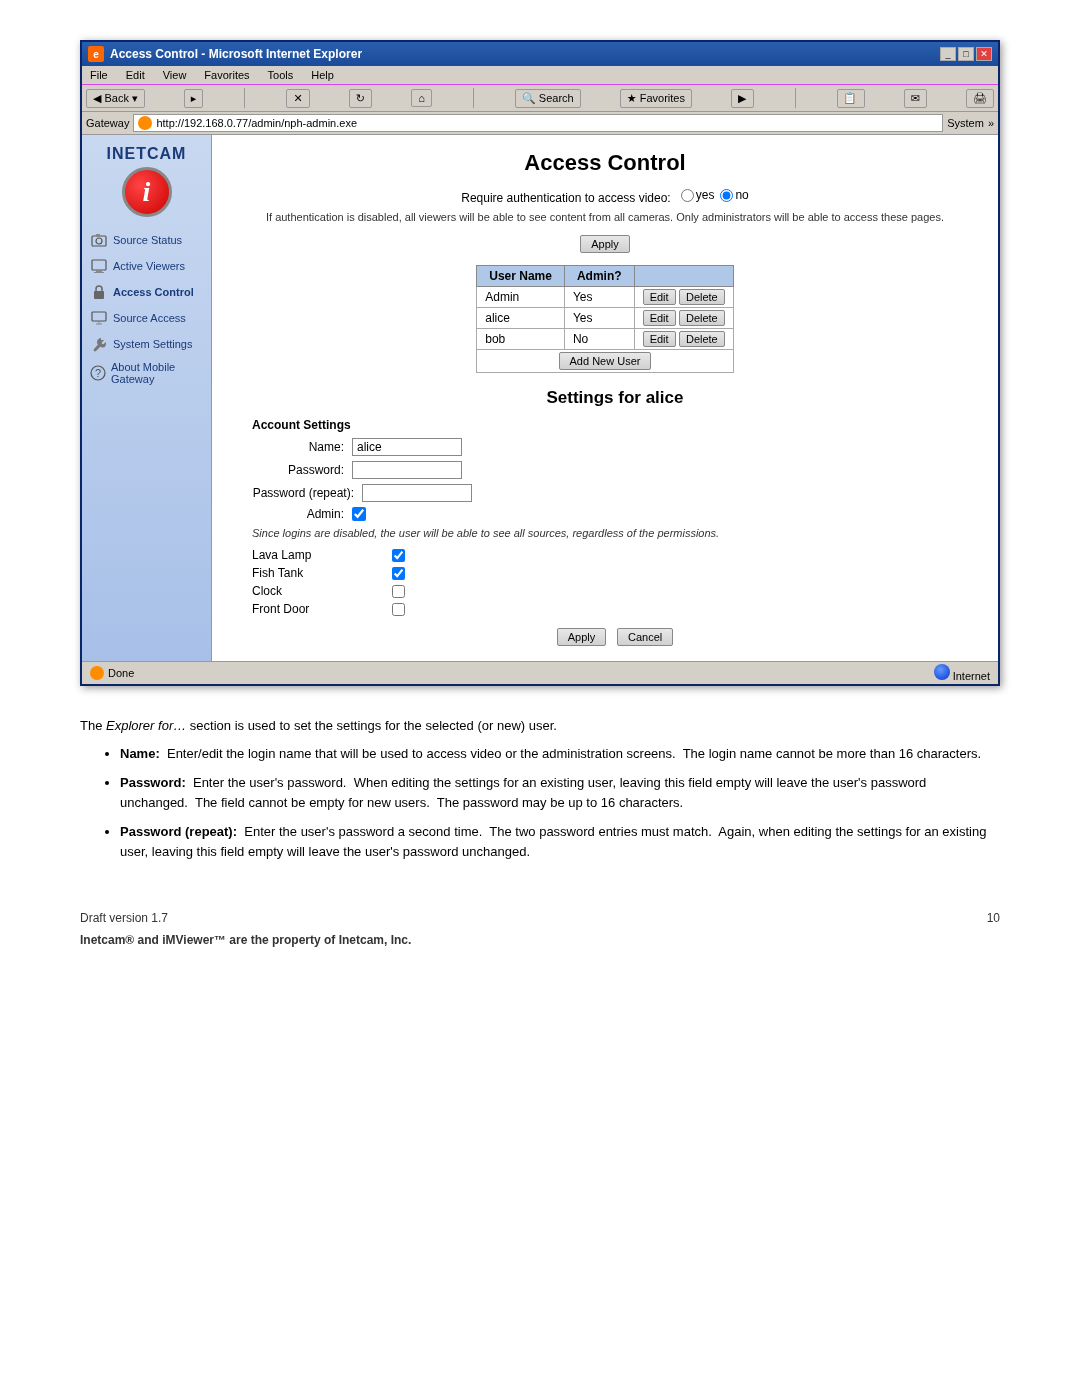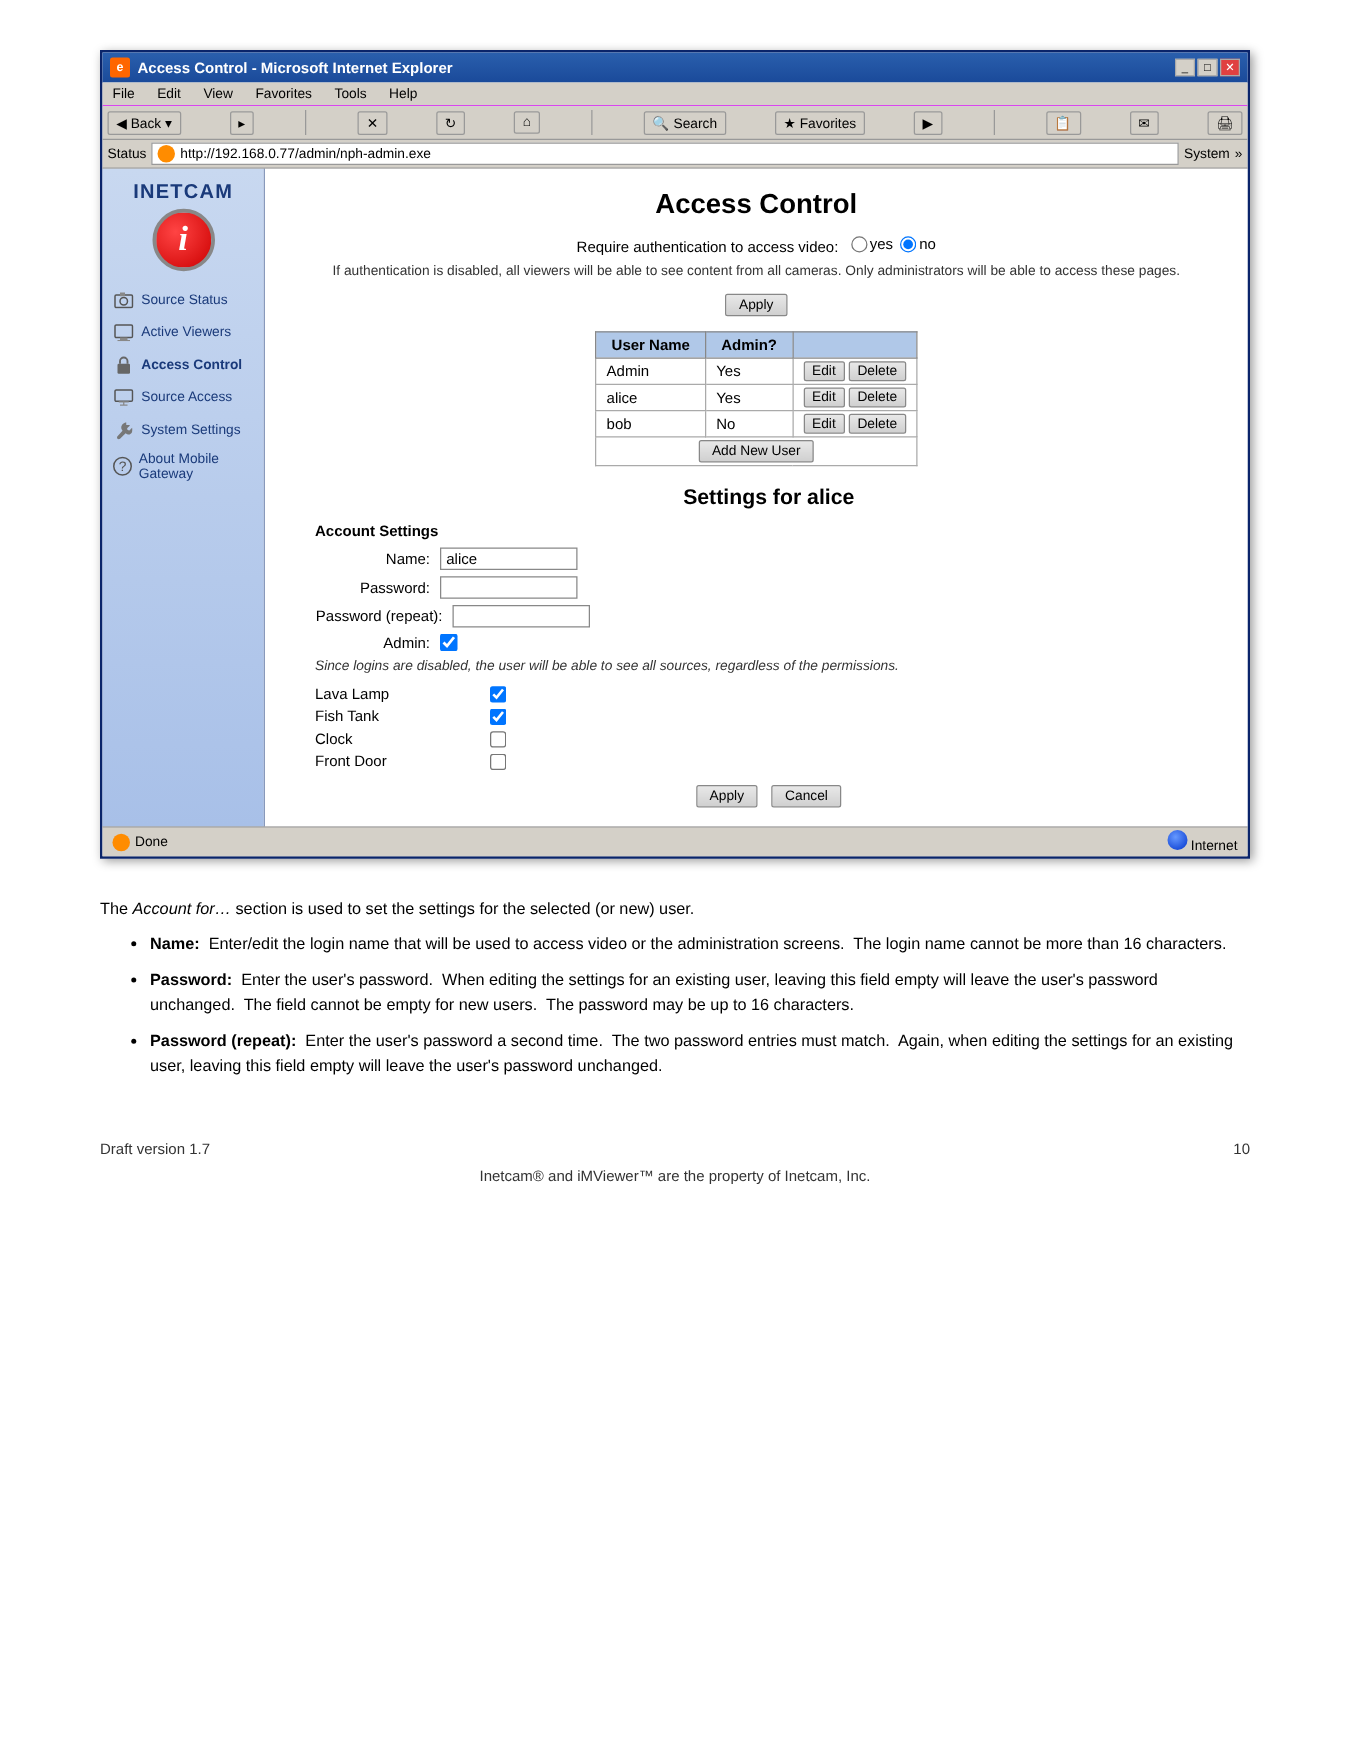--- a/index.html
+++ b/index.html
@@ -401,24 +401,24 @@
 
     .footer-text {
       margin-top: 50px;
       display: flex;
       justify-content: space-between;
       font-size: 12px;
       color: #333;
     }
 
     .footer-center {
-      text-align: center;
       font-size: 12px;
       color: #333;
       margin-top: 8px;
+      font-weight: bold;
     }
 
     
     .radio-group {
       display: inline-flex;
       align-items: center;
       gap: 6px;
       font-size: 12px;
     }
 
@@ -483,21 +483,21 @@
       <button class="tb-btn">🔍 Search</button>
       <button class="tb-btn">★ Favorites</button>
       <button class="tb-btn">▶</button>
       <div class="tb-separator"></div>
       <button class="tb-btn">📋</button>
       <button class="tb-btn">✉</button>
       <button class="tb-btn">🖨</button>
     </div>
 
     <div class="address-bar">
-      <span class="address-label">Status</span>
+      <span class="address-label">Gateway</span>
       <div class="address-input">
         <span class="address-icon"></span>
         <span style="font-size:11px;">http://192.168.0.77/admin/nph-admin.exe</span>
       </div>
       <span style="font-size:11px; cursor:pointer;">System</span>
       <span style="font-size:11px;">»</span>
     </div>
 
     <div class="browser-content">
 
@@ -702,21 +702,21 @@
       </div>
       <div class="status-right">
         <span class="globe-icon"></span>
         <span>Internet</span>
       </div>
     </div>
   </div>
 
   <div class="body-text">
     <p>
-      The <i>Account for…</i> section is used to set the settings for the selected (or new) user.
+      The <i>Explorer for…</i> section is used to set the settings for the selected (or new) user.
     </p>
 
     <ul class="bullet-list">
       <li>
         <b>Name:</b>&nbsp; Enter/edit the login name that will be used to access video or the administration screens.&nbsp; The login name cannot be more than 16 characters.
       </li>
       <li>
         <b>Password:</b>&nbsp; Enter the user's password.&nbsp; When editing the settings for an existing user, leaving this field empty will leave the user's password unchanged.&nbsp; The field cannot be empty for new users.&nbsp; The password may be up to 16 characters.
       </li>
       <li>

